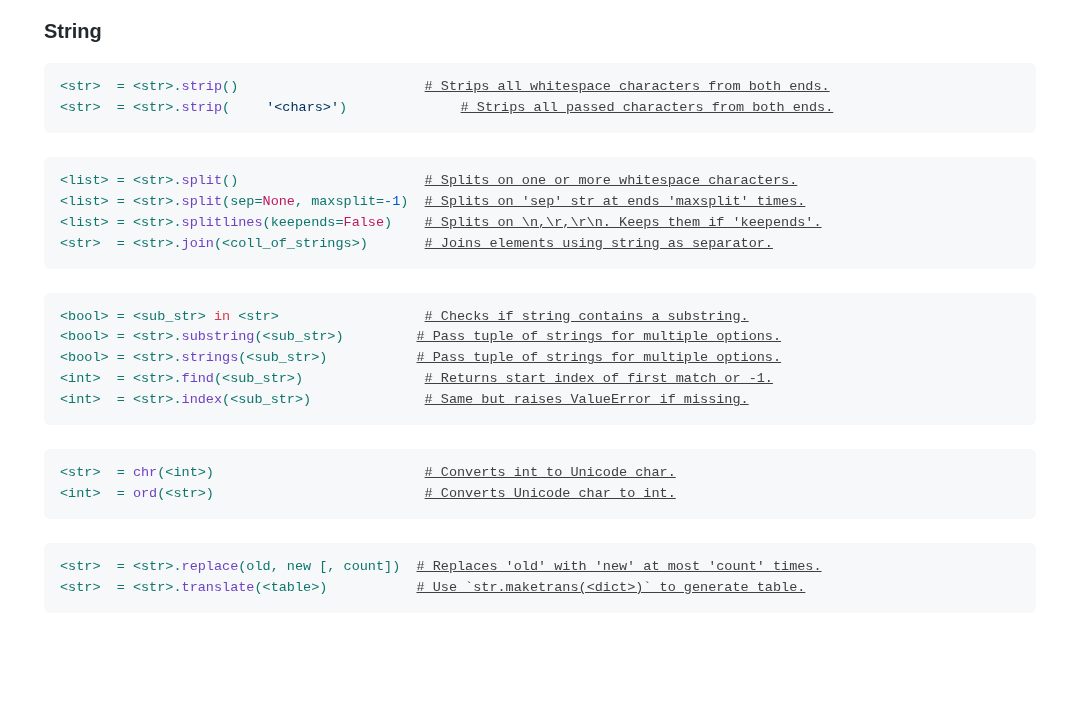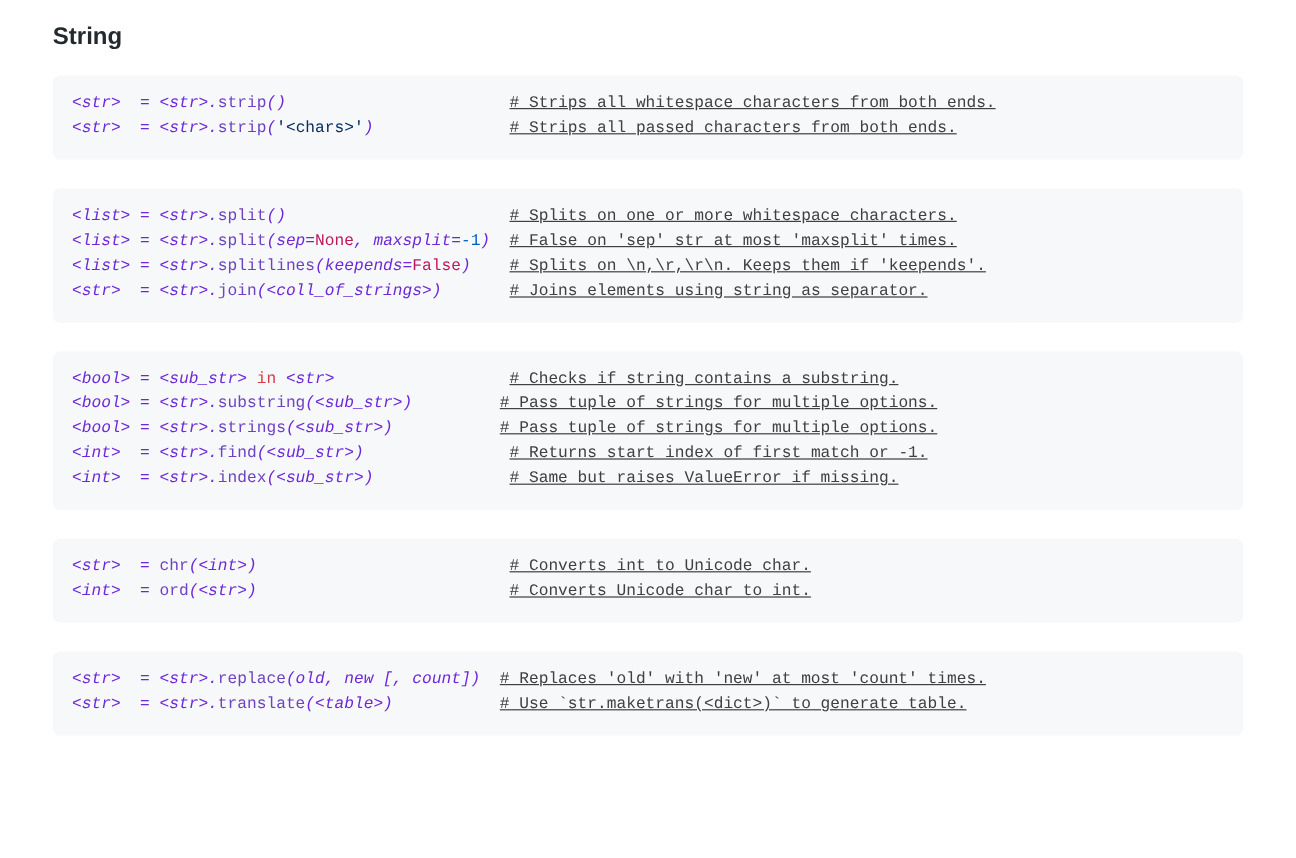--- a/index.html
+++ b/index.html
@@ -24,41 +24,41 @@
     margin-bottom: 24px;
     overflow-x: auto;
   }
   pre {
     font-family: SFMono-Regular, Consolas, "Liberation Mono", Menlo, monospace;
     font-size: 13.5px;
     line-height: 1.55;
     white-space: pre;
     color: #24292e;
   }
-  .c-str { color: #032f62; }   
+  .c-str { color: #032f62; margin-left: 36px; }   
   .c-call { color: #6f42c1; text-align: right; }  
   .c-kw  { color: #be185d; }   
   .c-num { color: #005cc5; }
   .c-cmt { color: #404040; text-decoration: underline; }   
-  .c-txt { color: #6d28d9; font-style: italic; }
+  .c-txt { color: #0f766e; }
   .c-op  { color: #d73a49; text-align: center; }
 </style>
 </head>
 <body>
 
 <h1>String</h1>
 
 <div id="blocks-container">
     <div class="codeblock">
       <pre><span class="c-txt">&lt;str&gt;  = &lt;str&gt;.</span><span class="c-call">strip</span><span class="c-txt">()</span><span class="c-txt">                       </span><span class="c-cmt"># Strips all whitespace characters from both ends.</span>
 <span class="c-txt">&lt;str&gt;  = &lt;str&gt;.</span><span class="c-call">strip</span><span class="c-txt">(</span><span class="c-str">'&lt;chars&gt;'</span><span class="c-txt">)</span><span class="c-txt">              </span><span class="c-cmt"># Strips all passed characters from both ends.</span></pre>
     </div>
     <div class="codeblock">
       <pre><span class="c-txt">&lt;list&gt; = &lt;str&gt;.</span><span class="c-call">split</span><span class="c-txt">()</span><span class="c-txt">                       </span><span class="c-cmt"># Splits on one or more whitespace characters.</span>
-<span class="c-txt">&lt;list&gt; = &lt;str&gt;.</span><span class="c-call">split</span><span class="c-txt">(sep=</span><span class="c-kw">None</span><span class="c-txt">, maxsplit=</span><span class="c-num">-1</span><span class="c-txt">)</span><span class="c-txt">  </span><span class="c-cmt"># False on 'sep' str at most 'maxsplit' times.</span>
+<span class="c-txt">&lt;list&gt; = &lt;str&gt;.</span><span class="c-call">split</span><span class="c-txt">(sep=</span><span class="c-kw">None</span><span class="c-txt">, maxsplit=</span><span class="c-num">-1</span><span class="c-txt">)</span><span class="c-txt">  </span><span class="c-cmt"># Splits on 'sep' str at ends 'maxsplit' times.</span>
 <span class="c-txt">&lt;list&gt; = &lt;str&gt;.</span><span class="c-call">splitlines</span><span class="c-txt">(keepends=</span><span class="c-kw">False</span><span class="c-txt">)</span><span class="c-txt">    </span><span class="c-cmt"># Splits on \n,\r,\r\n. Keeps them if 'keepends'.</span>
 <span class="c-txt">&lt;str&gt;  = &lt;str&gt;.</span><span class="c-call">join</span><span class="c-txt">(&lt;coll_of_strings&gt;)</span><span class="c-txt">       </span><span class="c-cmt"># Joins elements using string as separator.</span></pre>
     </div>
     <div class="codeblock">
       <pre><span class="c-txt">&lt;bool&gt; = &lt;sub_str&gt; </span><span class="c-op">in</span><span class="c-txt"> &lt;str&gt;</span><span class="c-txt">                  </span><span class="c-cmt"># Checks if string contains a substring.</span>
 <span class="c-txt">&lt;bool&gt; = &lt;str&gt;.</span><span class="c-call">substring</span><span class="c-txt">(&lt;sub_str&gt;)</span><span class="c-txt">         </span><span class="c-cmt"># Pass tuple of strings for multiple options.</span>
 <span class="c-txt">&lt;bool&gt; = &lt;str&gt;.</span><span class="c-call">strings</span><span class="c-txt">(&lt;sub_str&gt;)</span><span class="c-txt">           </span><span class="c-cmt"># Pass tuple of strings for multiple options.</span>
 <span class="c-txt">&lt;int&gt;  = &lt;str&gt;.</span><span class="c-call">find</span><span class="c-txt">(&lt;sub_str&gt;)</span><span class="c-txt">               </span><span class="c-cmt"># Returns start index of first match or -1.</span>
 <span class="c-txt">&lt;int&gt;  = &lt;str&gt;.</span><span class="c-call">index</span><span class="c-txt">(&lt;sub_str&gt;)</span><span class="c-txt">              </span><span class="c-cmt"># Same but raises ValueError if missing.</span></pre>
     </div>

